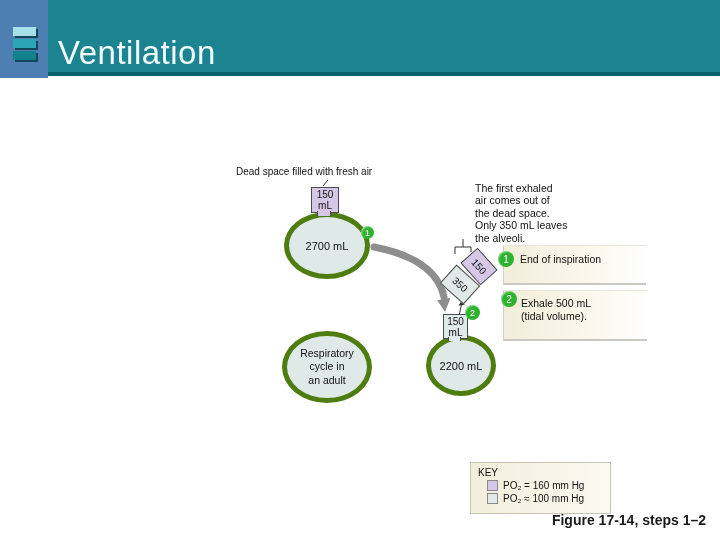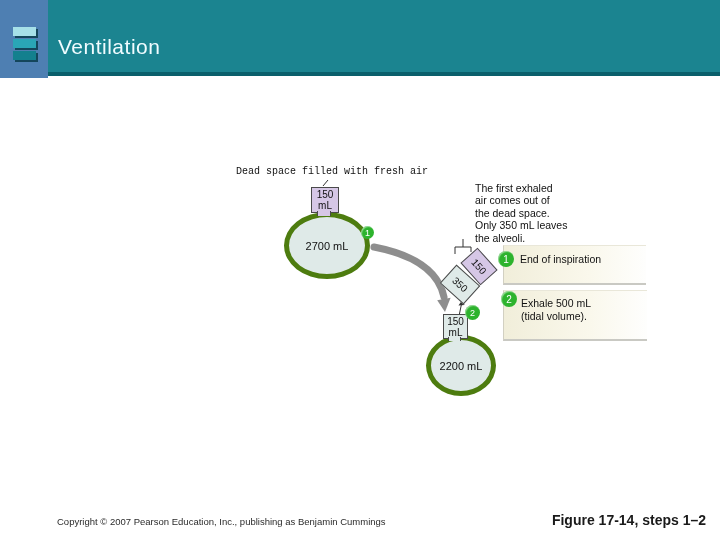--- a/index.html
+++ b/index.html
@@ -15,21 +15,21 @@
   .logo {
     position:absolute; left:0; top:0; width:48px; height:78px;
     background:#4e7fb2; z-index:3;
   }
   .logo-bar { position:absolute; left:13px; width:23px; height:9px;
     box-shadow:2px 2px 0 rgba(10,60,75,0.85); }
   .logo-bar.b1 { top:27px; background:#a6e0e8; }
   .logo-bar.b2 { top:39px; background:#2aa6b6; }
   .logo-bar.b3 { top:51px; background:#13808e; }
   .slide-title {
-    position:absolute; left:58px; top:36px; font-size:21px; line-height:1;
+    position:absolute; left:58px; top:36px; font-size:33px; line-height:1;
     color:#f0fcff; letter-spacing:0.5px; z-index:2;
   }
   
   .lines-overlay { position:absolute; left:0; top:0; width:720px; height:540px;
     z-index:2; pointer-events:none; }
   .ellipse {
     position:absolute; border:5px solid #4d7c0f; border-radius:50%;
     background:#dfeae8; display:flex; align-items:center; justify-content:center;
     text-align:center; font-size:11px; z-index:3;
   }
@@ -61,21 +61,21 @@
     transform:rotate(42deg); }
   .badge {
     position:absolute; border-radius:50%; background:#2db32d; color:#fff;
     display:flex; align-items:center; justify-content:center; z-index:5;
     font-size:9px; box-shadow:inset 1px 1px 1px rgba(255,255,255,0.5);
   }
   .marker-1 { left:361px; top:226px; width:13px; height:13px; }
   .marker-2 { left:465px; top:305px; width:15px; height:15px; }
   .badge-s1 { left:498px; top:251px; width:16px; height:16px; font-size:10px; }
   .badge-s2 { left:501px; top:291px; width:16px; height:16px; font-size:10px; }
-  .dead-space-label { position:absolute; left:236px; top:166px; font-size:10px; z-index:3;font-family:Liberation Mono, monospace; }
+  .dead-space-label { position:absolute; left:236px; top:166px; font-size:10px; z-index:3; }
   .note {
     position:absolute; left:432px; top:182px; width:102px; font-size:10.5px;
     line-height:1.18; z-index:3;margin-left:43px;
   }
   .callout {
     position:absolute; left:503px; width:126px;
     background:linear-gradient(to right, #f1eeda, #faf8ec 60%, #fefefd);
     border-top:1px solid #e9e7d9; border-left:1px solid #d2d0c2;
     border-bottom:2px solid #c9c9c3; z-index:4; font-size:10.5px; line-height:1.2;
   }
@@ -140,28 +140,41 @@
 
   <div class="tilt-box tilt-150">150</div>
   <div class="tilt-box tilt-350">350</div>
 
   <div class="badge marker-2">2</div>
   <div class="ds-box box-150-b pre">150
 mL</div>
   <div class="neck-b"></div>
   <div class="ellipse circle-2200">2200 mL</div>
 
+  <div class="ellipse circle-cycle pre">Respiratory
+cycle in
+an adult</div>
 
   <div class="badge badge-s1">1</div>
   <div class="callout callout-1">
     <span class="pre">End of inspiration</span>
   </div>
   <div class="badge badge-s2">2</div>
   <div class="callout callout-2">
     <span class="pre">Exhale 500 mL
 (tidal volume).</span>
   </div>
 
+  <div class="key-box">
+    <div>KEY</div>
+    <div class="key-row">
+      <span class="swatch purple"></span>
+      <span>PO₂ = 160 mm Hg</span>
+    </div>
+    <div class="key-row">
+      <span class="swatch blue"></span>
+      <span>PO₂ ≈ 100 mm Hg</span>
+    </div>
+  </div>
 
-  <div class="copyright">Copyright © 2007 Pearson Education, Inc., publishing as Benjamin Cummings</div>
   <div class="figure-caption">Figure 17-14, steps 1–2</div>
 
 </div>
 
 </body></html>

